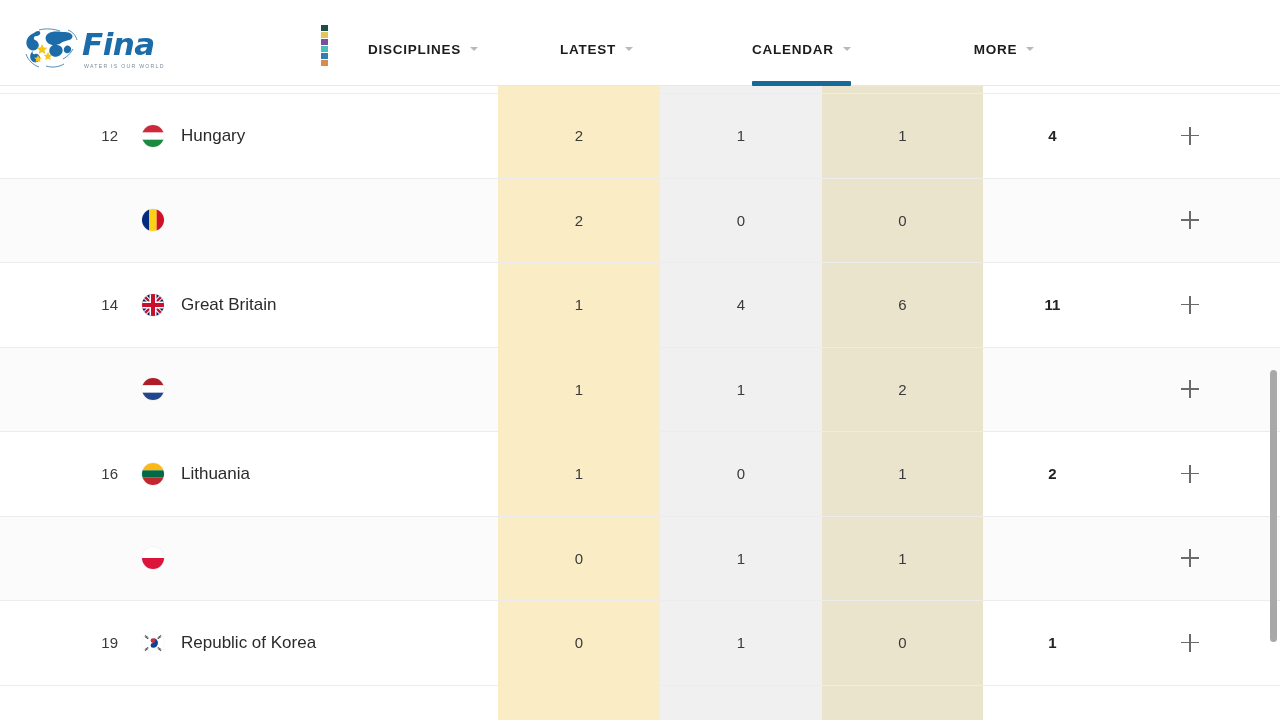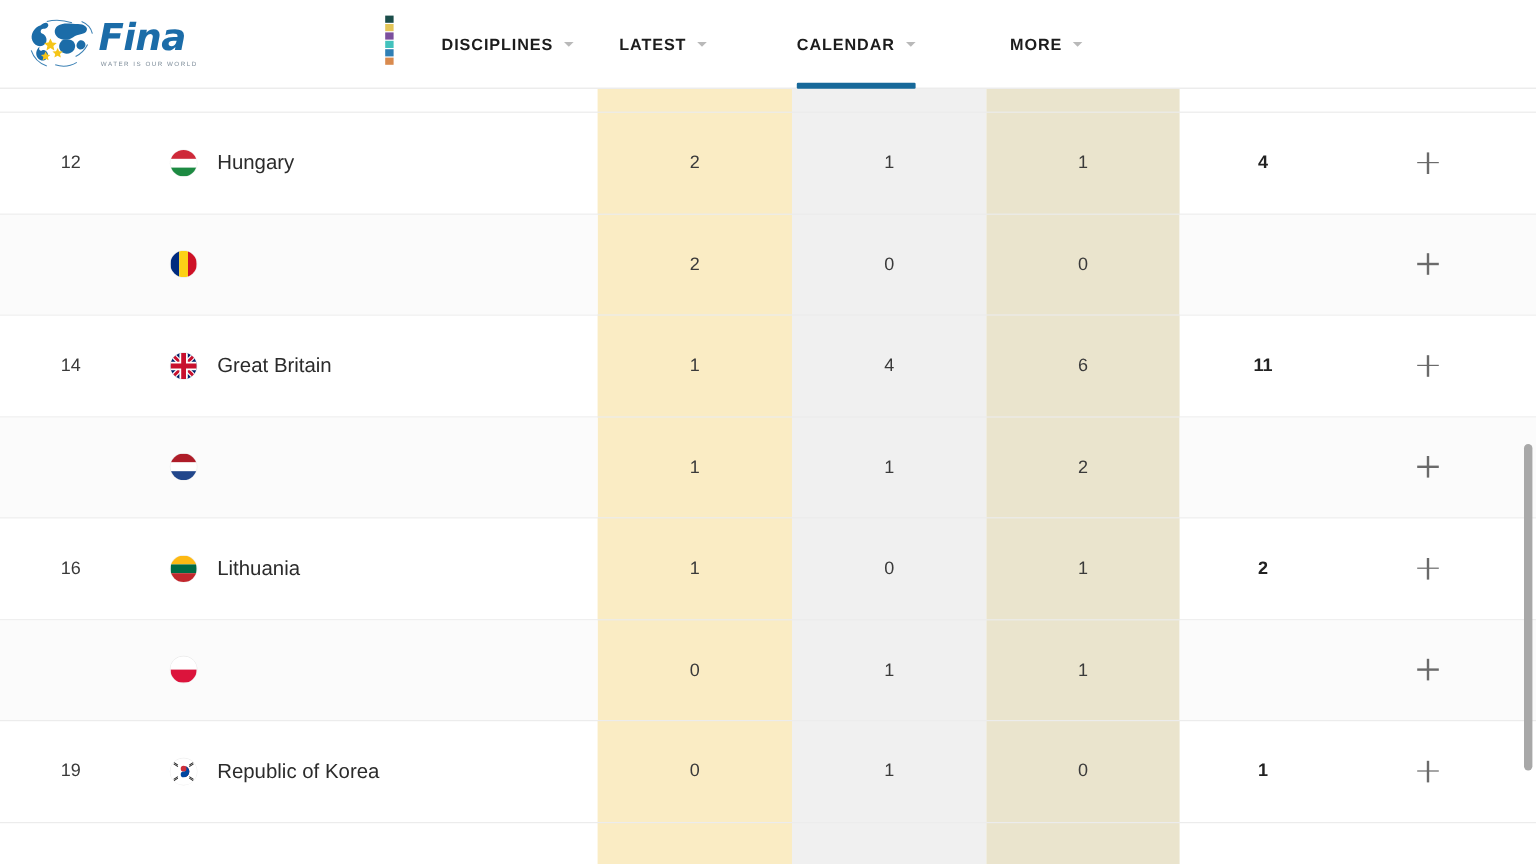--- a/index.html
+++ b/index.html
@@ -12,21 +12,21 @@
   }
   #viewport {
     position:relative;
     width:1280px; height:720px;
     background:#ffffff;
     overflow:hidden;
   }
 
   
   #site-header {
-    position:absolute; top:0; left:0;
+    position:absolute; top:12px; left:0;
     width:1280px; height:74px;
     background:#ffffff;
     border-bottom:1px solid #e8e8e8;
     z-index:40;
     display:flex; align-items:center;
   }
   #logo-block {
     display:flex; align-items:center;
     margin-left:22px;
     width:180px; height:52px;
@@ -49,21 +49,21 @@
 
   #dot-stack {
     position:absolute; left:321px; top:13px;
     display:flex; flex-direction:column; gap:1px;
   }
   #dot-stack i { display:block; width:7px; height:6px; }
 
   #main-nav {
     position:absolute; left:368px; top:0;
     height:74px;
-    display:flex; align-items:center;
+    display:flex; align-items:center;gap:44px;
   }
   .nav-item {
     position:relative;
     height:74px;
     display:flex; align-items:center;
     padding:0 0;
     cursor:pointer;
     user-select:none;
   }
   .nav-label {
@@ -107,21 +107,21 @@
     display:flex; align-items:center;
     border-bottom:1px solid #ececec;
   }
   .medal-row.partial-top {
     height:20px; border-bottom:1px solid #ececec;
   }
   .medal-row.partial-bottom { border-bottom:none; }
 
   .c-rank {
     width:118px; flex:0 0 118px;
-    text-align:center;
+    text-align:right;
     font-size:15px; color:#3a3a3a;
   }
   .c-country {
     width:380px; flex:0 0 380px;
     display:flex; align-items:center;
     padding-left:24px;
   }
   .flag {
     width:22px; height:22px; flex:0 0 22px;
     border-radius:50%;

